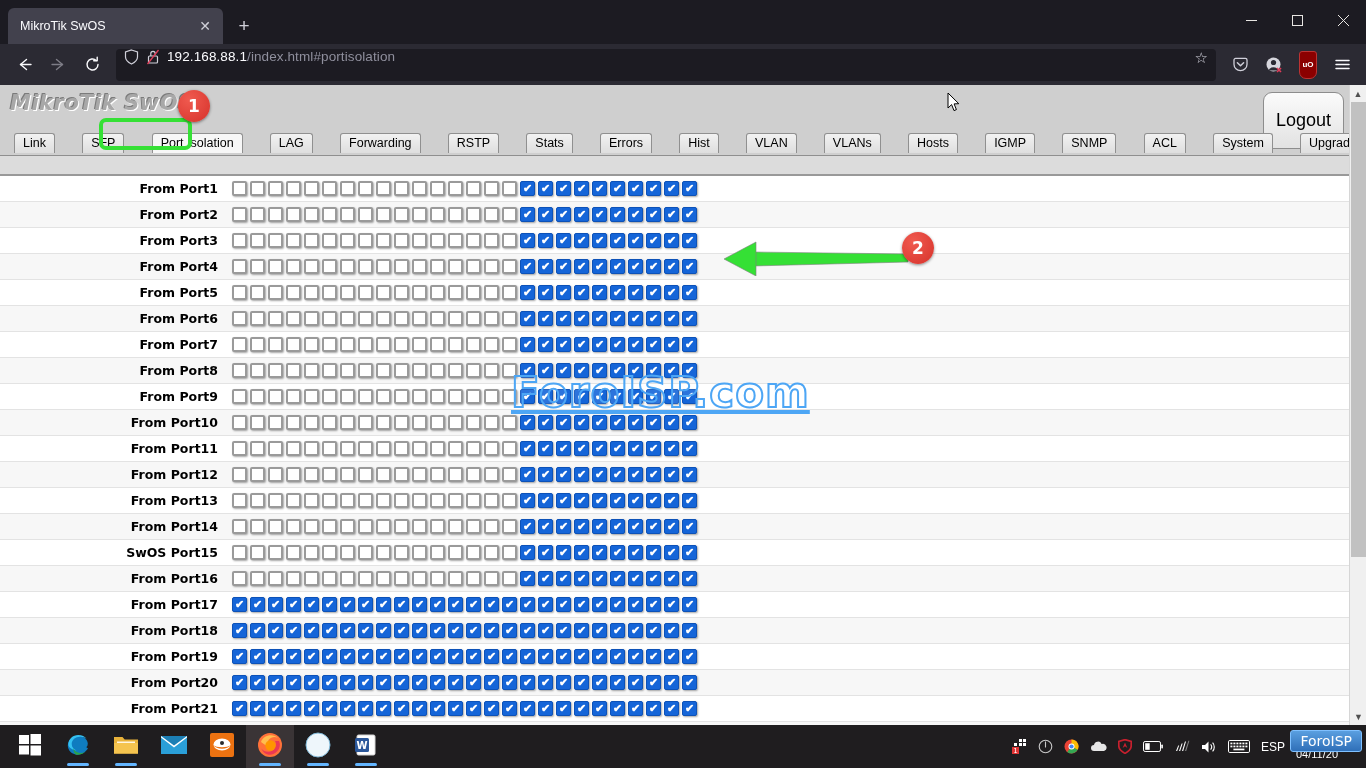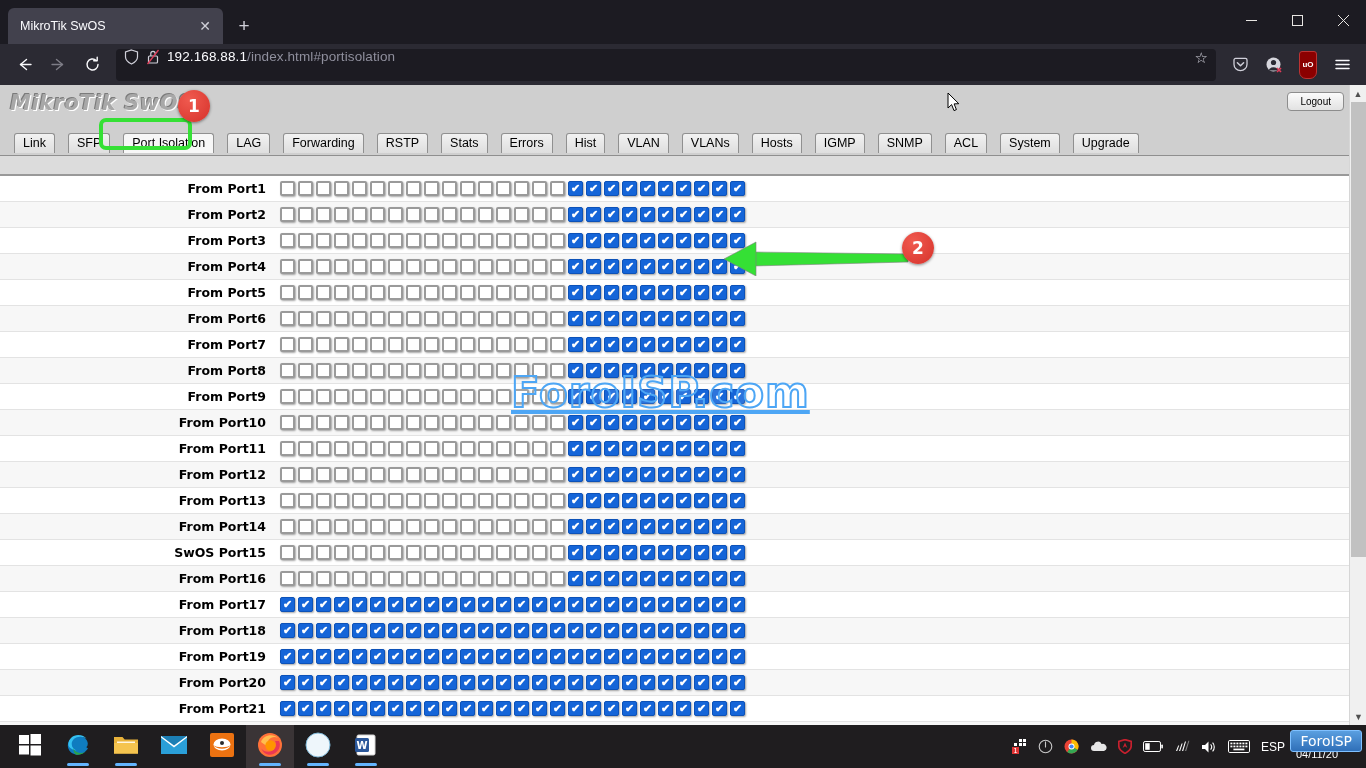--- a/index.html
+++ b/index.html
@@ -55,41 +55,41 @@
     position: absolute; left: 0; top: 85px; width: 1366px; height: 640px;
     background: #cfcfcf; overflow: hidden;
   }
   .swos-head { height: 42px; position: relative; padding: 6px 0 0 10px; }
   .swos-logo {
     font-size: 21px; font-weight: bold; font-style: italic; color: #a8a8a8;
     text-shadow: 1px 1px 0 #fff, -1px -1px 0 #7b7b7b; letter-spacing: .5px;
     display: inline-block; font-family: "DejaVu Sans", sans-serif;
   }
   .logout {
-    position: absolute; right: 22px; top: 7px; padding: 3px 12px; font-size: 10px;
-    background: linear-gradient(#fbfbfb,#e2e2e2); border: 1px solid #8d8d8d; border-radius: 4px; color: #000;
-  }
-
-  .tabs { display: flex; align-items: flex-end; padding-left: 14px; gap: 13px; height: 26px; position: relative; }
+    position: absolute; right: 22px; top: 7px; padding: 17px 12px; font-size: 18px;
+    background: linear-gradient(#fbfbfb,#e2e2e2); border: 1px solid #8d8d8d; border-radius: 9px; color: #000;
+  }
+
+  .tabs { display: flex; align-items: flex-end; padding-left: 14px; gap: 13px; height: 26px; position: relative; justify-content: space-between; }
   .swtab {
     background: linear-gradient(#f2f2f2,#dedede); border: 1px solid #909090; border-bottom: none;
     border-radius: 3px 3px 0 0; padding: 3px 8px 4px; font-size: 12.5px; color: #000; line-height: 1;
   }
   .swtab.active { background: #f7f7f7; }
   .tabs-rule { height: 3px; background: #cfcfcf; border-bottom: 1px solid #8f8f8f; }
 
   .grid-wrap { background: #fff; }
   .grid-header { height: 20px; background: #dcdcdc; border-bottom: 2px solid #999; }
   .row {
     height: 26px; display: flex; align-items: center; border-bottom: 1px solid #e3e3e3;
     background: #ffffff;
   }
   .row:nth-child(even) { background: #f7f7f7; }
   .row-label {
-    width: 280px; text-align: right; padding-right: 14px; font-size: 12.5px;
+    width: 232px; text-align: right; padding-right: 14px; font-size: 12.5px;
     font-weight: bold; color: #000; font-family: "DejaVu Sans", sans-serif;
   }
   .cbs { display: flex; gap: 3px; }
   .cb {
     width: 15px; height: 15px; border-radius: 2px; flex: none;
     box-shadow: 1px 1px 2px rgba(0,0,0,.35);
     background: #fff; border: 2px solid #9a9a9a;
   }
   .cb.on {
     background: #1565d8; border: 1px solid #0d52b8;

